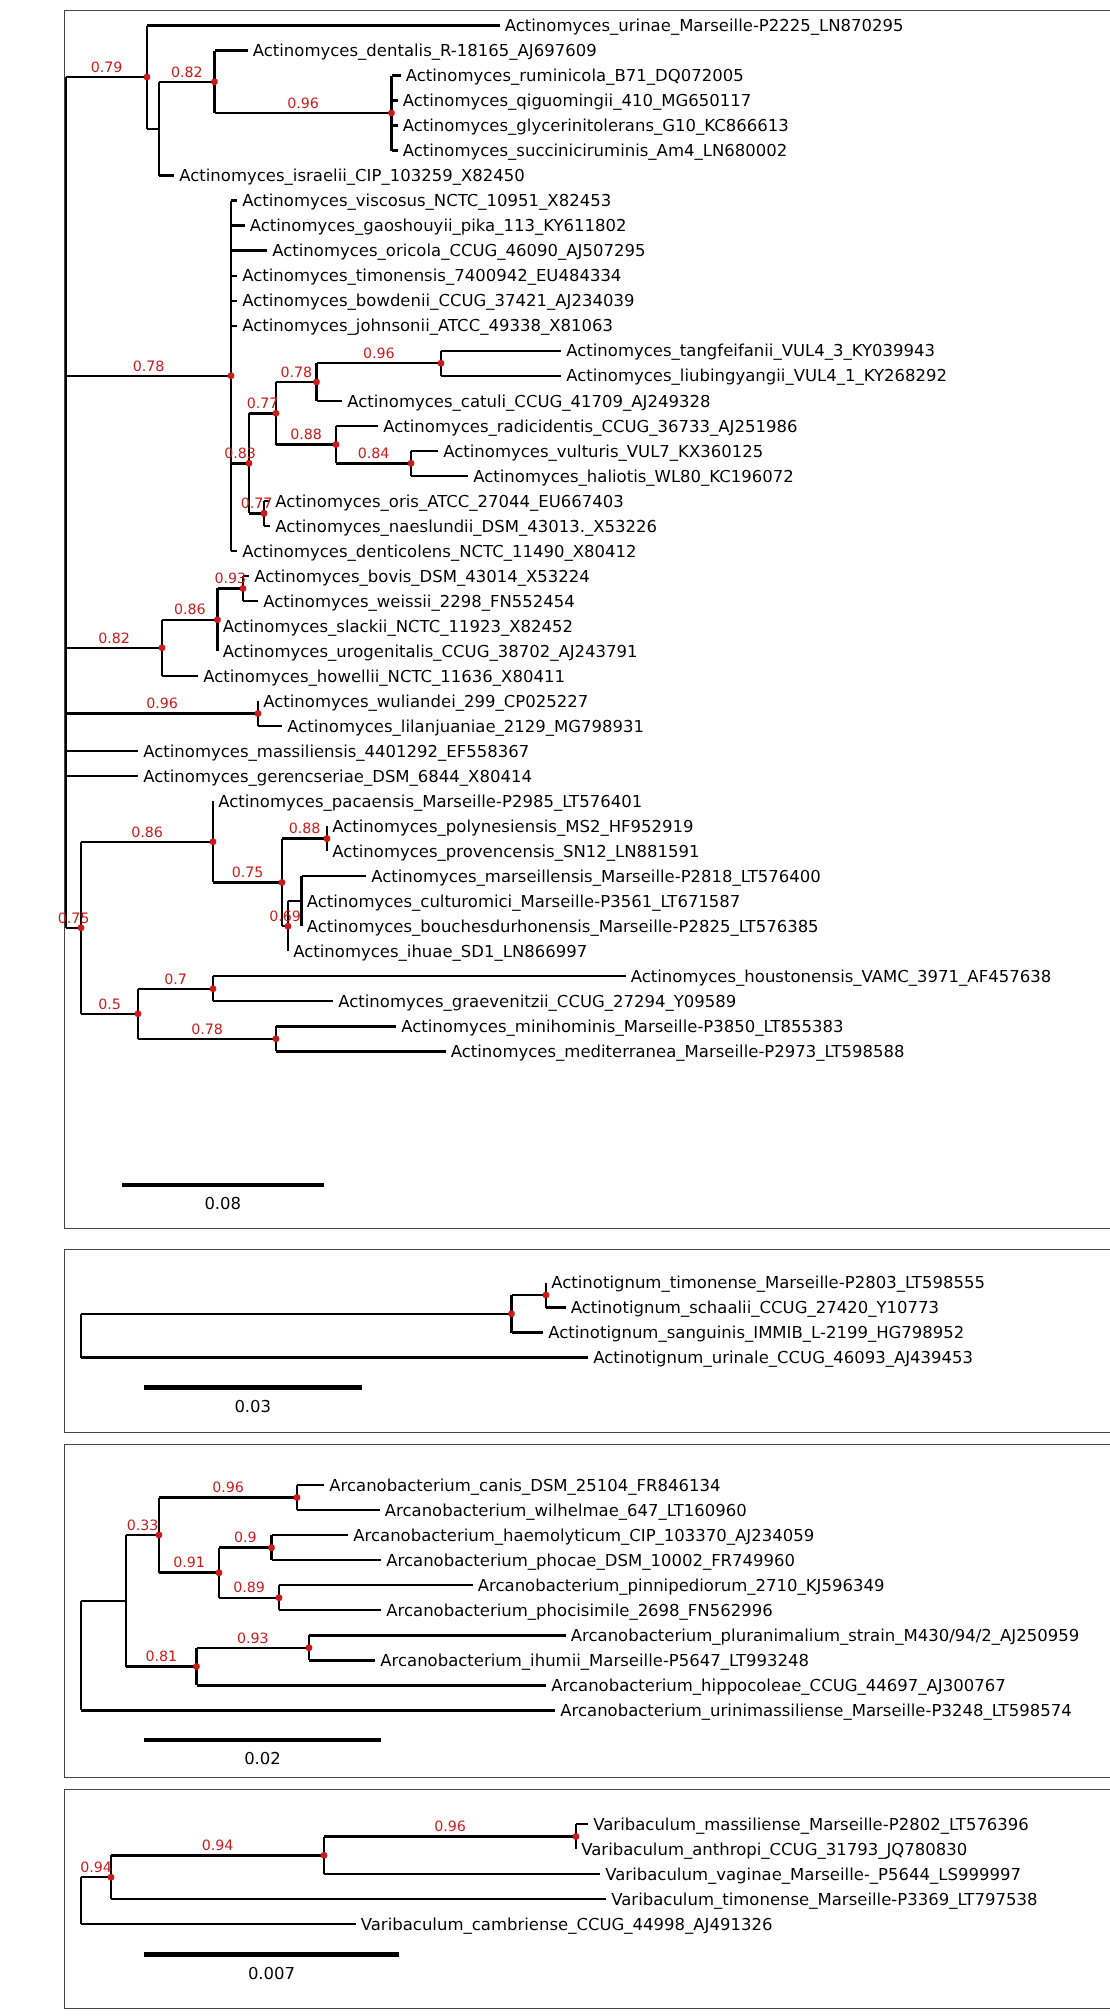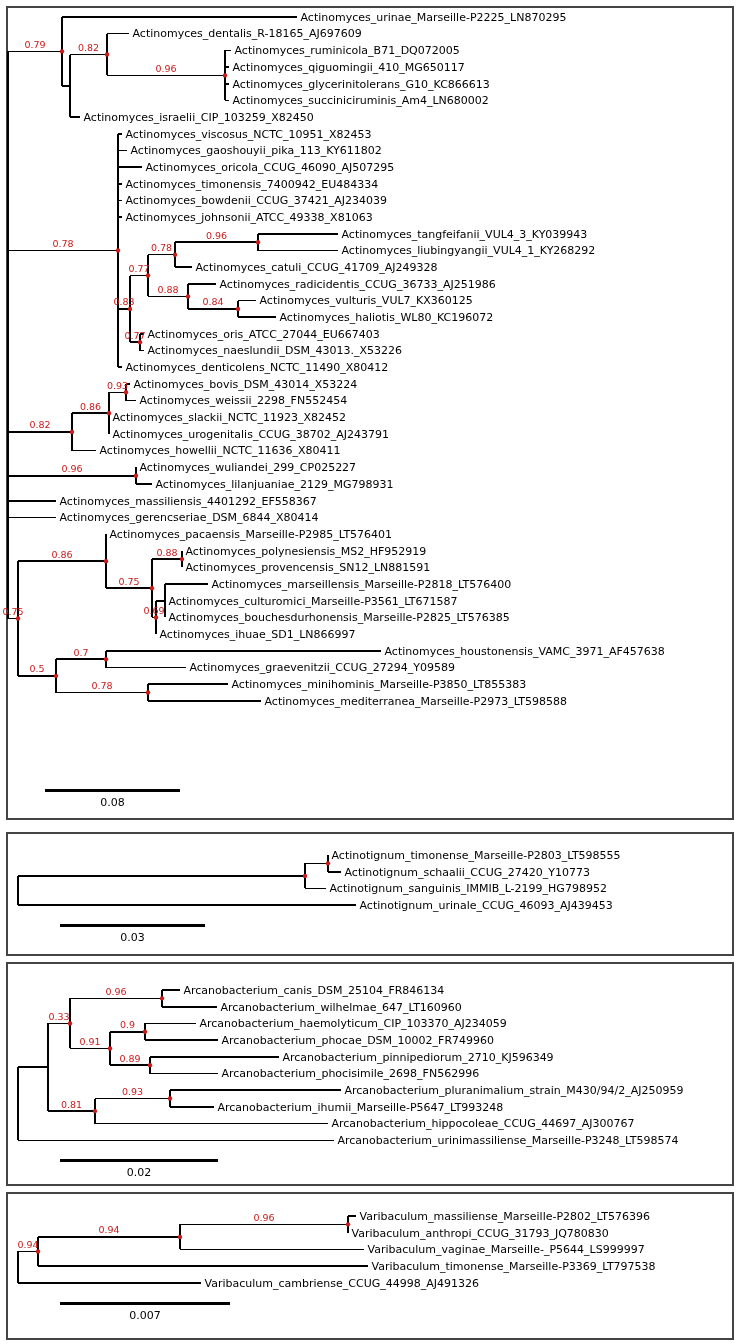--- a/index.html
+++ b/index.html
@@ -1,17 +1,17 @@
 <!DOCTYPE html>
 <html><head>
 <meta charset="utf-8">
 <style>
   html,body{margin:0;padding:0;background:#ffffff;}
   body{width:740px;height:1344px;font-family:"DejaVu Sans",sans-serif;}
-  #fig-wrap{position:relative;width:673px;height:1344px;background:#fff;}
+  #fig-wrap{position:relative;width:673px;height:1344px;background:#fff;padding-left:36px;}
   svg{display:block}
   .branch{stroke:#000;stroke-width:1.6;fill:none;shape-rendering:crispEdges;}
   .panel{fill:none;stroke:#444;stroke-width:1.2;shape-rendering:crispEdges;}
   .taxon{font-family:"DejaVu Sans",sans-serif;font-size:11px;fill:#000;}
   .support{font-family:"DejaVu Sans",sans-serif;font-size:9.5px;fill:#cc1a1a;}
   .dot{fill:#cc1a1a;}
   .scalebar{stroke:#000;stroke-width:3;shape-rendering:crispEdges;}
   .scalelabel{font-family:"DejaVu Sans",sans-serif;font-size:11px;fill:#000;text-anchor:middle;}
 </style>
 </head>

